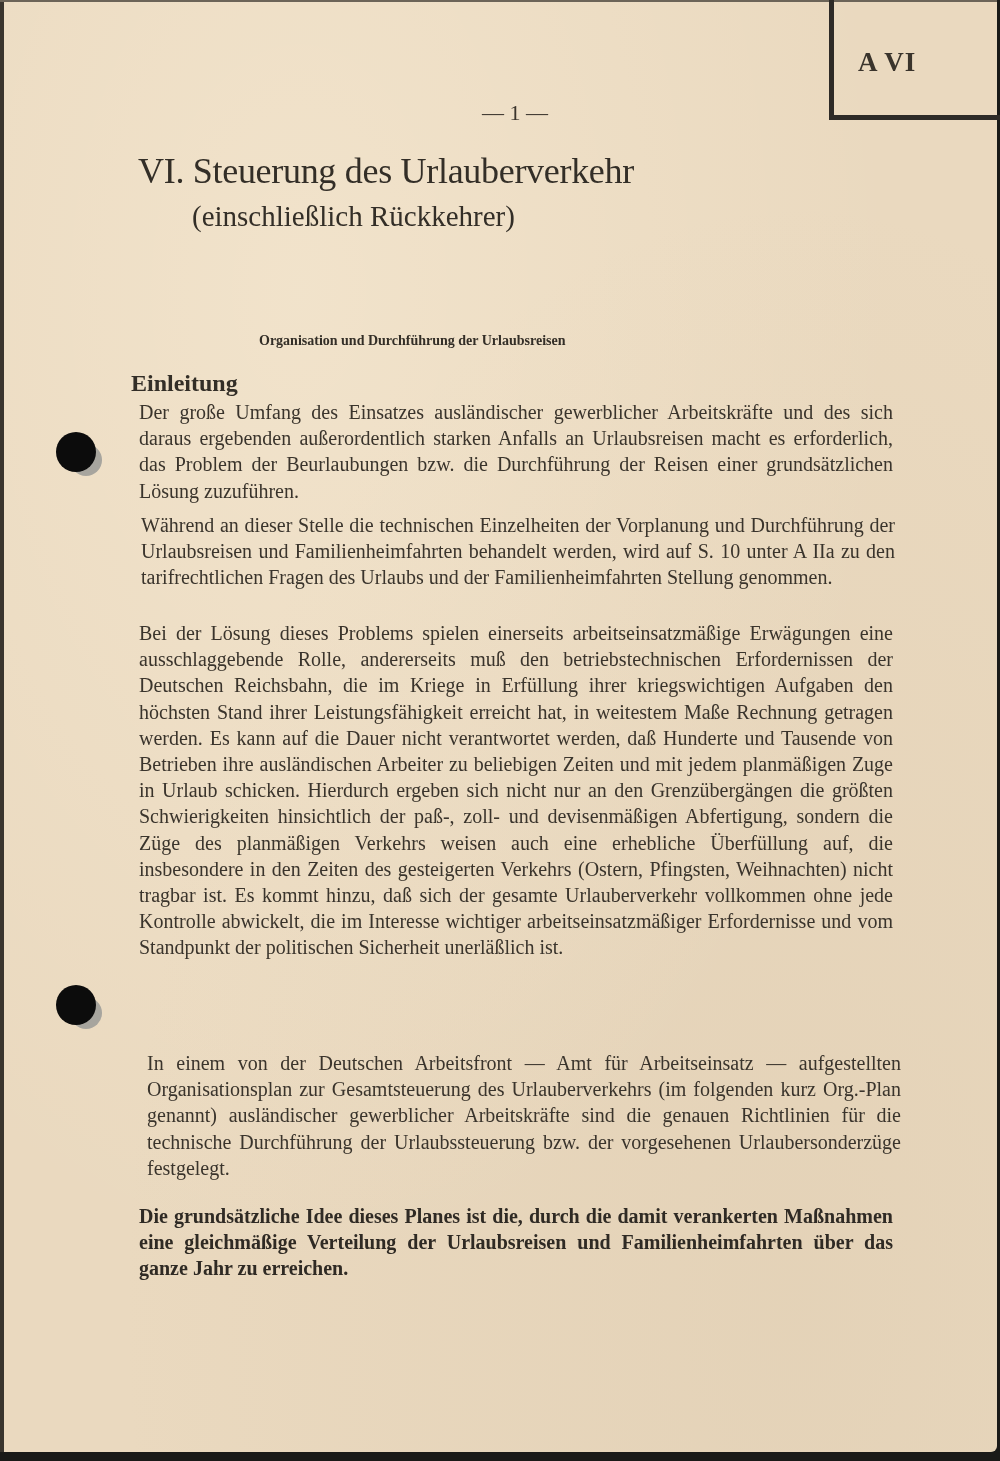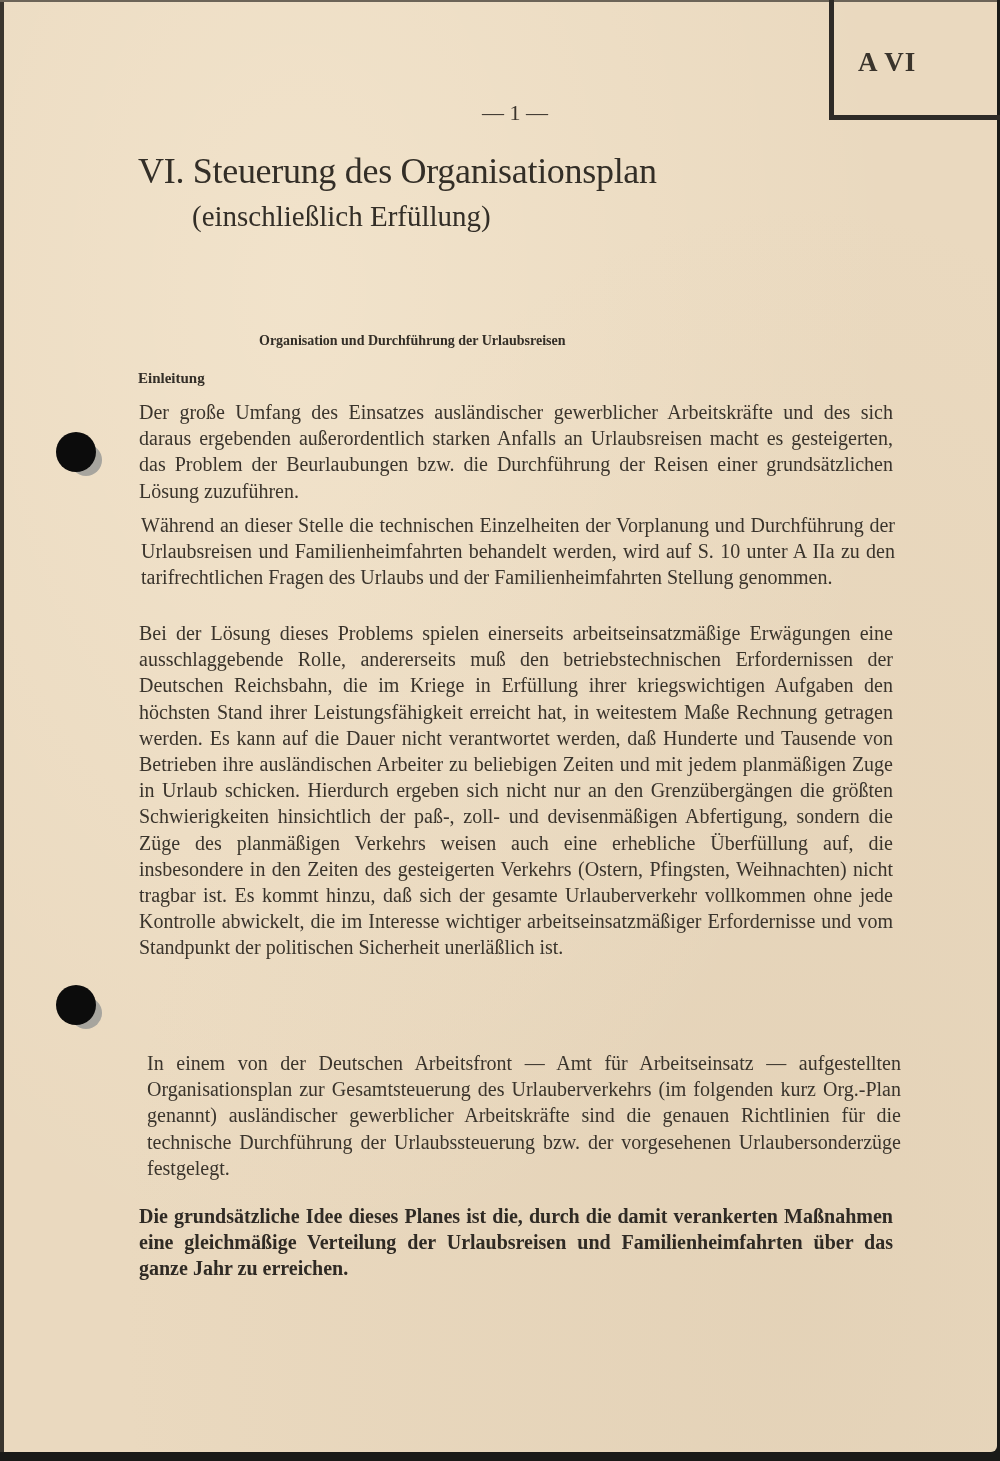--- a/index.html
+++ b/index.html
@@ -37,22 +37,22 @@
   }
   .subtitle {
     position: absolute; left: 192px; top: 200px;
     font-size: 29px; color: #332e27;
   }
   .section-heading {
     position: absolute; left: 259px; top: 333px;
     font-size: 14px; font-weight: bold; color: #332e27;
   }
   .subheading {
-    position: absolute; left: 138px; top: 370px;
-    font-size: 15px; font-weight: bold; color: #332e27;
+    position: absolute; left: 131px; top: 370px;
+    font-size: 24px; font-weight: bold; color: #332e27;
   }
   .para {
     position: absolute; left: 139px; width: 754px;
     font-size: 20px; line-height: 26.2px; color: #3a342c;
     text-align: justify; hyphens: manual;
   }
   .para.bold { font-weight: bold; color: #2f2a24; }
   .p1 { top: 399px; }
   .p2 { top: 510px; }
   .p3 { top: 620px; }
@@ -71,27 +71,27 @@
 
 <div class="page">
   <div class="left-border"></div>
   <div class="top-border"></div>
 
   <div class="tab-box"></div>
   <div class="tab-label">A VI</div>
 
   <div class="page-number">— 1 —</div>
 
-  <div class="title">VI. Steuerung des Organisationsplan</div>
-  <div class="subtitle">(einschließlich Erfüllung)</div>
+  <div class="title">VI. Steuerung des Urlauberverkehr</div>
+  <div class="subtitle">(einschließlich Rückkehrer)</div>
 
   <div class="section-heading">Organisation und Durchführung der Urlaubsreisen</div>
   <div class="subheading">Einleitung</div>
 
-  <p class="para p1" style="margin:0">Der große Umfang des Einsatzes ausländischer gewerblicher Arbeitskräfte und des sich daraus ergebenden außerordentlich starken Anfalls an Ur­laubsreisen macht es gesteigerten, das Problem der Beurlaubungen bzw. die Durchführung der Reisen einer grundsätzlichen Lösung zuzuführen.</p>
+  <p class="para p1" style="margin:0">Der große Umfang des Einsatzes ausländischer gewerblicher Arbeitskräfte und des sich daraus ergebenden außerordentlich starken Anfalls an Ur­laubsreisen macht es erforderlich, das Problem der Beurlaubungen bzw. die Durchführung der Reisen einer grundsätzlichen Lösung zuzuführen.</p>
   <p class="para p2" style="margin:2px">Während an dieser Stelle die technischen Einzelheiten der Vorplanung und Durchführung der Urlaubsreisen und Familienheimfahrten behandelt werden, wird auf S. 10 unter A IIa zu den tarifrechtlichen Fragen des Urlaubs und der Familienheimfahrten Stellung genommen.</p>
   <p class="para p3" style="margin:0">Bei der Lösung dieses Problems spielen einerseits arbeitseinsatzmäßige Erwägungen eine ausschlaggebende Rolle, andererseits muß den betriebs­technischen Erfordernissen der Deutschen Reichsbahn, die im Kriege in Erfüllung ihrer kriegswichtigen Aufgaben den höchsten Stand ihrer Leistungsfähigkeit erreicht hat, in weitestem Maße Rechnung getragen werden. Es kann auf die Dauer nicht verantwortet werden, daß Hunderte und Tausende von Betrieben ihre ausländischen Arbeiter zu beliebigen Zeiten und mit jedem planmäßigen Zuge in Urlaub schicken. Hierdurch ergeben sich nicht nur an den Grenzübergängen die größten Schwierig­keiten hinsichtlich der paß-, zoll- und devisenmäßigen Abfertigung, sondern die Züge des planmäßigen Verkehrs weisen auch eine erhebliche Über­füllung auf, die insbesondere in den Zeiten des gesteigerten Verkehrs (Ostern, Pfingsten, Weihnachten) nicht tragbar ist. Es kommt hinzu, daß sich der gesamte Urlauberverkehr vollkommen ohne jede Kontrolle ab­wickelt, die im Interesse wichtiger arbeitseinsatzmäßiger Erfordernisse und vom Standpunkt der politischen Sicherheit unerläßlich ist.</p>
   <p class="para p4" style="margin:8px">In einem von der Deutschen Arbeitsfront — Amt für Arbeitseinsatz — aufgestellten Organisationsplan zur Gesamtsteuerung des Urlauberverkehrs (im folgenden kurz Org.-Plan genannt) ausländischer gewerblicher Arbeitskräfte sind die genauen Richtlinien für die technische Durchfüh­rung der Urlaubssteuerung bzw. der vorgesehenen Urlaubersonderzüge festgelegt.</p>
   <p class="para p5 bold" style="margin:0">Die grundsätzliche Idee dieses Planes ist die, durch die damit verankerten Maßnahmen eine gleichmäßige Verteilung der Urlaubsreisen und Familien­heimfahrten über das ganze Jahr zu erreichen.</p>
 
   <div class="punch-hole hole-1"></div>
   <div class="punch-hole hole-2"></div>
 </div>
 
 </body></html>

